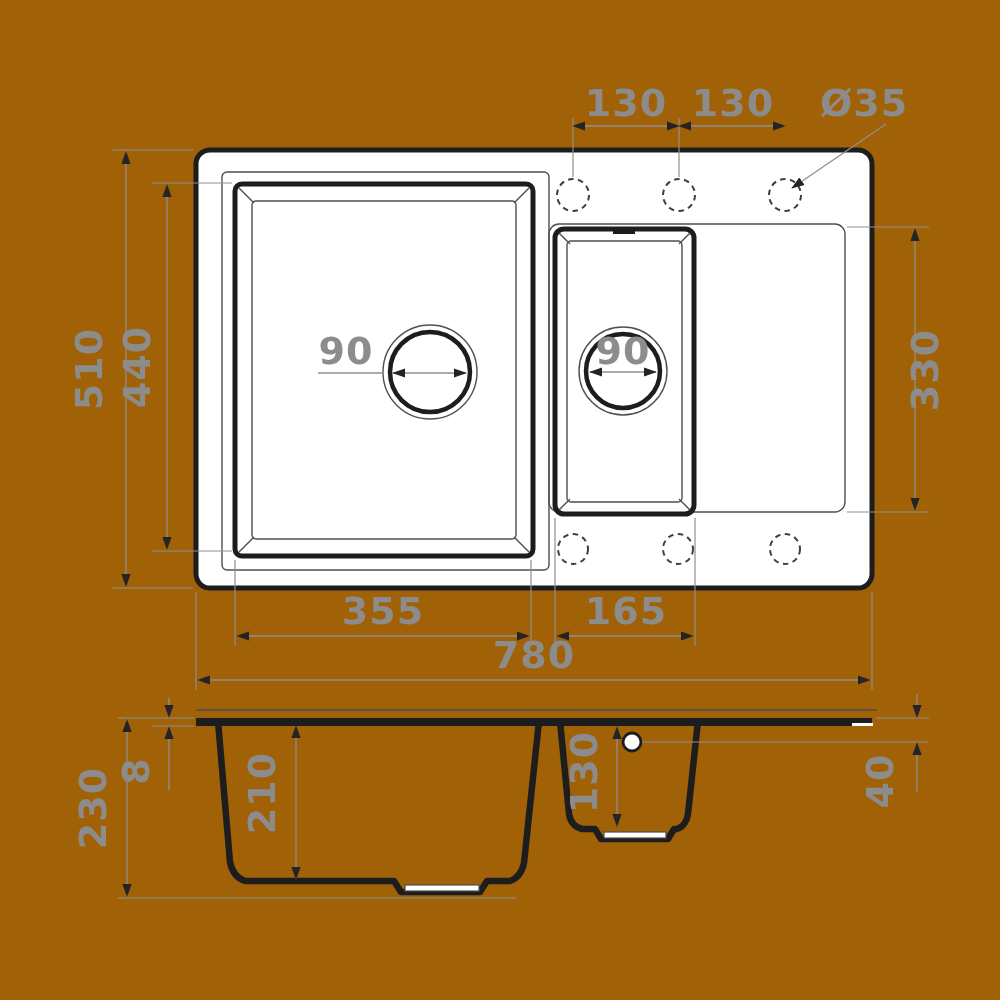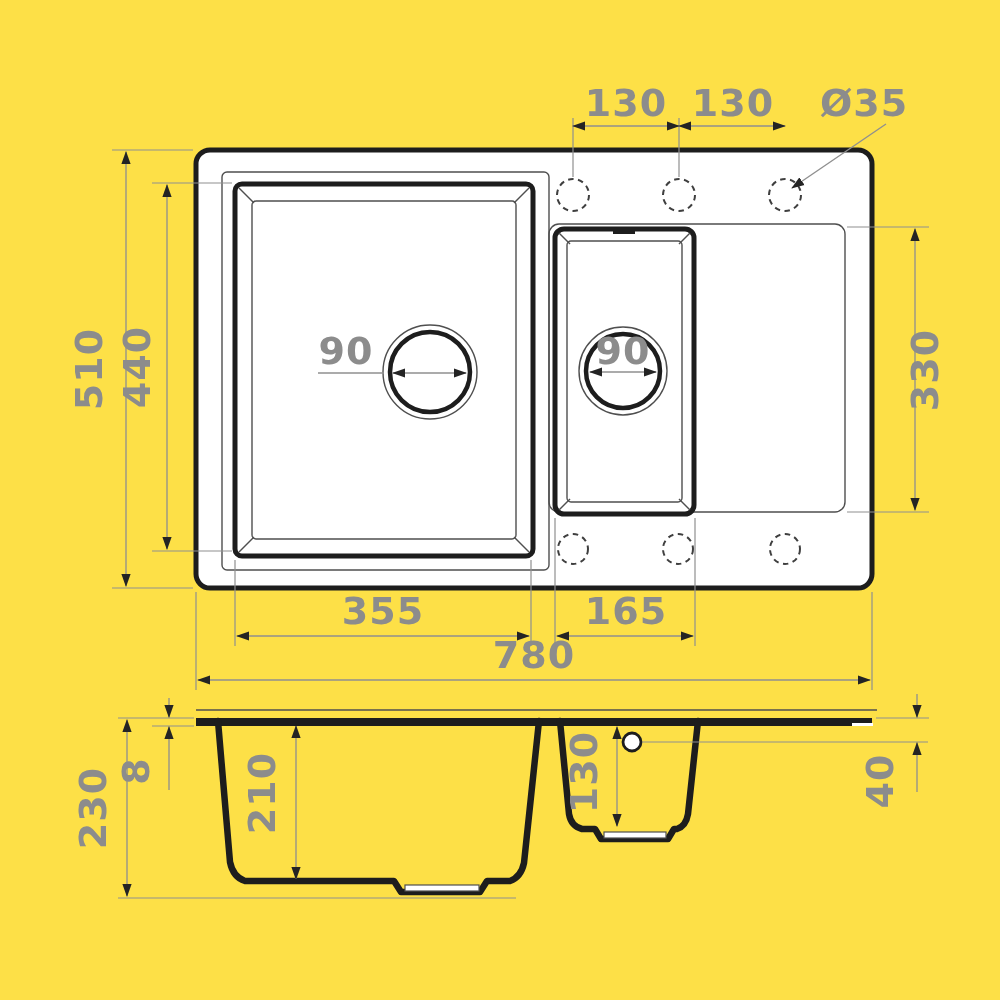--- a/index.html
+++ b/index.html
@@ -1,16 +1,16 @@
 <!DOCTYPE html>
 <html><head>
 <meta charset="utf-8">
 <style>
   html,body{margin:0;padding:0;background:#ffffff;}
-  .stage{position:relative;width:1000px;height:1000px;background:#fde047;overflow:hidden;}
+  .stage{position:relative;width:1000px;height:1000px;background:#a16207;overflow:hidden;}
   svg{position:absolute;left:0;top:0;}
   text{font-family:"DejaVu Sans","Liberation Sans",sans-serif;font-weight:bold;fill:#8c8c8c;letter-spacing:1px;}
   .dim-t{font-size:38px;}
   .thick{stroke:#1d1d1d;stroke-width:5;fill:#ffffff;}
   .thick-nf{stroke:#1d1d1d;stroke-width:6.5;fill:none;stroke-linejoin:round;stroke-linecap:round;}
   .thin{stroke:#4f4f4f;stroke-width:1.4;fill:none;}
   .dimline{stroke:#8f8f8f;stroke-width:1.3;fill:none;}
   .extline{stroke:#8f8f8f;stroke-width:1.2;fill:none;}
   .dashc{stroke:#3f3f3f;stroke-width:2;fill:#ffffff;stroke-dasharray:5.5 4.5;}
 </style>

